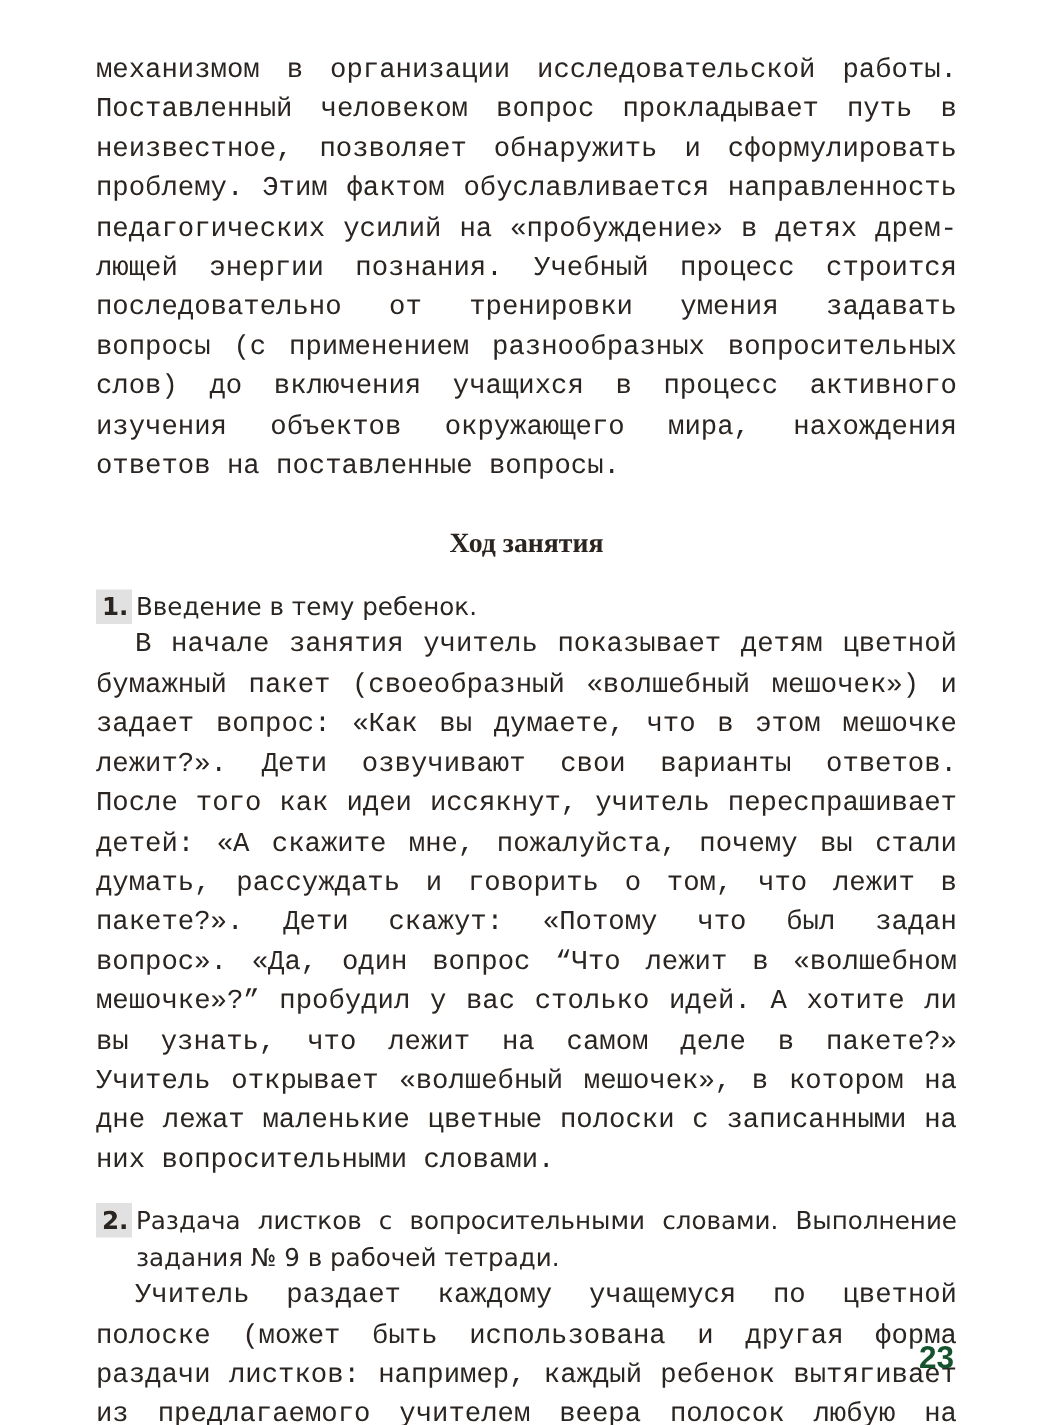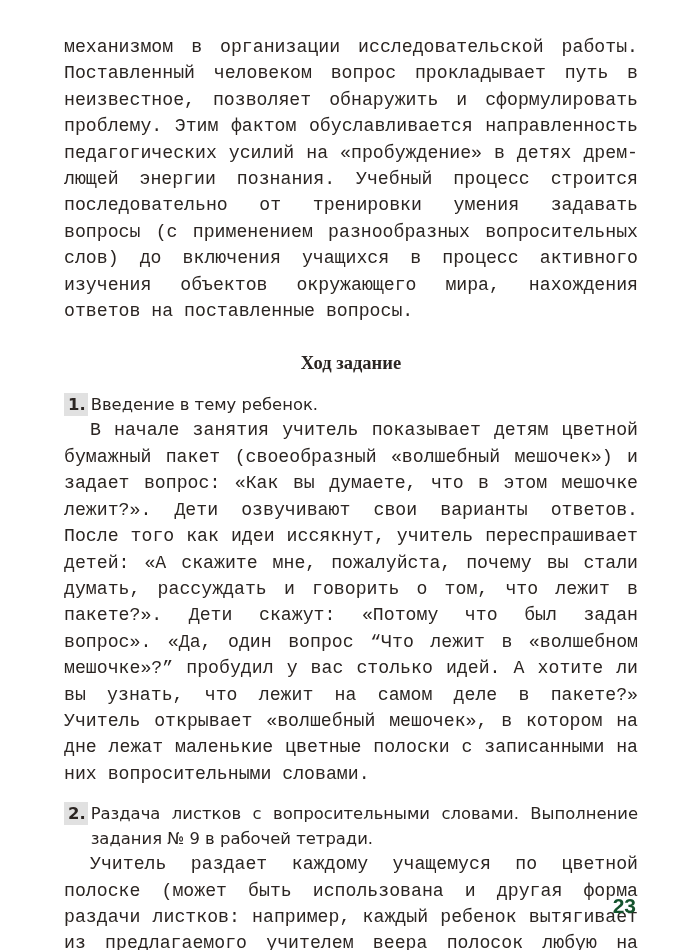--- a/index.html
+++ b/index.html
@@ -51,21 +51,21 @@
       font-size: 21px;
       color: #14532d;
     }
   </style>
 </head>
 <body>
 
 <div class="page">
   <p class="p">механизмом в организации исследовательской работы. Поставленный человеком вопрос прокладывает путь в неизвестное, позволяет обна­ружить и сформулировать проблему. Этим фактом обуславливается направленность педагогических усилий на «пробуждение» в детях дрем­лющей энергии познания. Учебный процесс строится последовательно от тренировки умения задавать вопросы (с применением разнообразных вопросительных слов) до включения учащихся в процесс активного изучения объектов окружающего мира, нахождения ответов на постав­ленные вопросы.</p>
 
-  <h2 class="heading">Ход задание</h2>
+  <h2 class="heading">Ход занятия</h2>
 
   <div class="item item1">
     <span class="item-num">1.</span>
     <span class="item-text">Введение в тему ребенок.</span>
   </div>
   <p class="p indent">В начале занятия учитель показывает детям цветной бумажный па­кет (своеобразный «волшебный мешочек») и задает вопрос: «Как вы думаете, что в этом мешочке лежит?». Дети озвучивают свои варианты ответов. После того как идеи иссякнут, учитель переспрашивает де­тей: «А скажите мне, пожалуйста, почему вы стали думать, рассуждать и говорить о том, что лежит в пакете?». Дети скажут: «Потому что был задан вопрос». «Да, один вопрос “Что лежит в «волшебном мешочке»?” пробудил у вас столько идей. А хотите ли вы узнать, что лежит на самом деле в пакете?» Учитель открывает «волшебный мешочек», в котором на дне лежат маленькие цветные полоски с записанными на них вопро­сительными словами.</p>
 
   <div class="item item2">
     <span class="item-num">2.</span>
     <span class="item-text">Раздача листков с вопросительными словами. Выполнение задания № 9 в рабочей тетради.</span>

